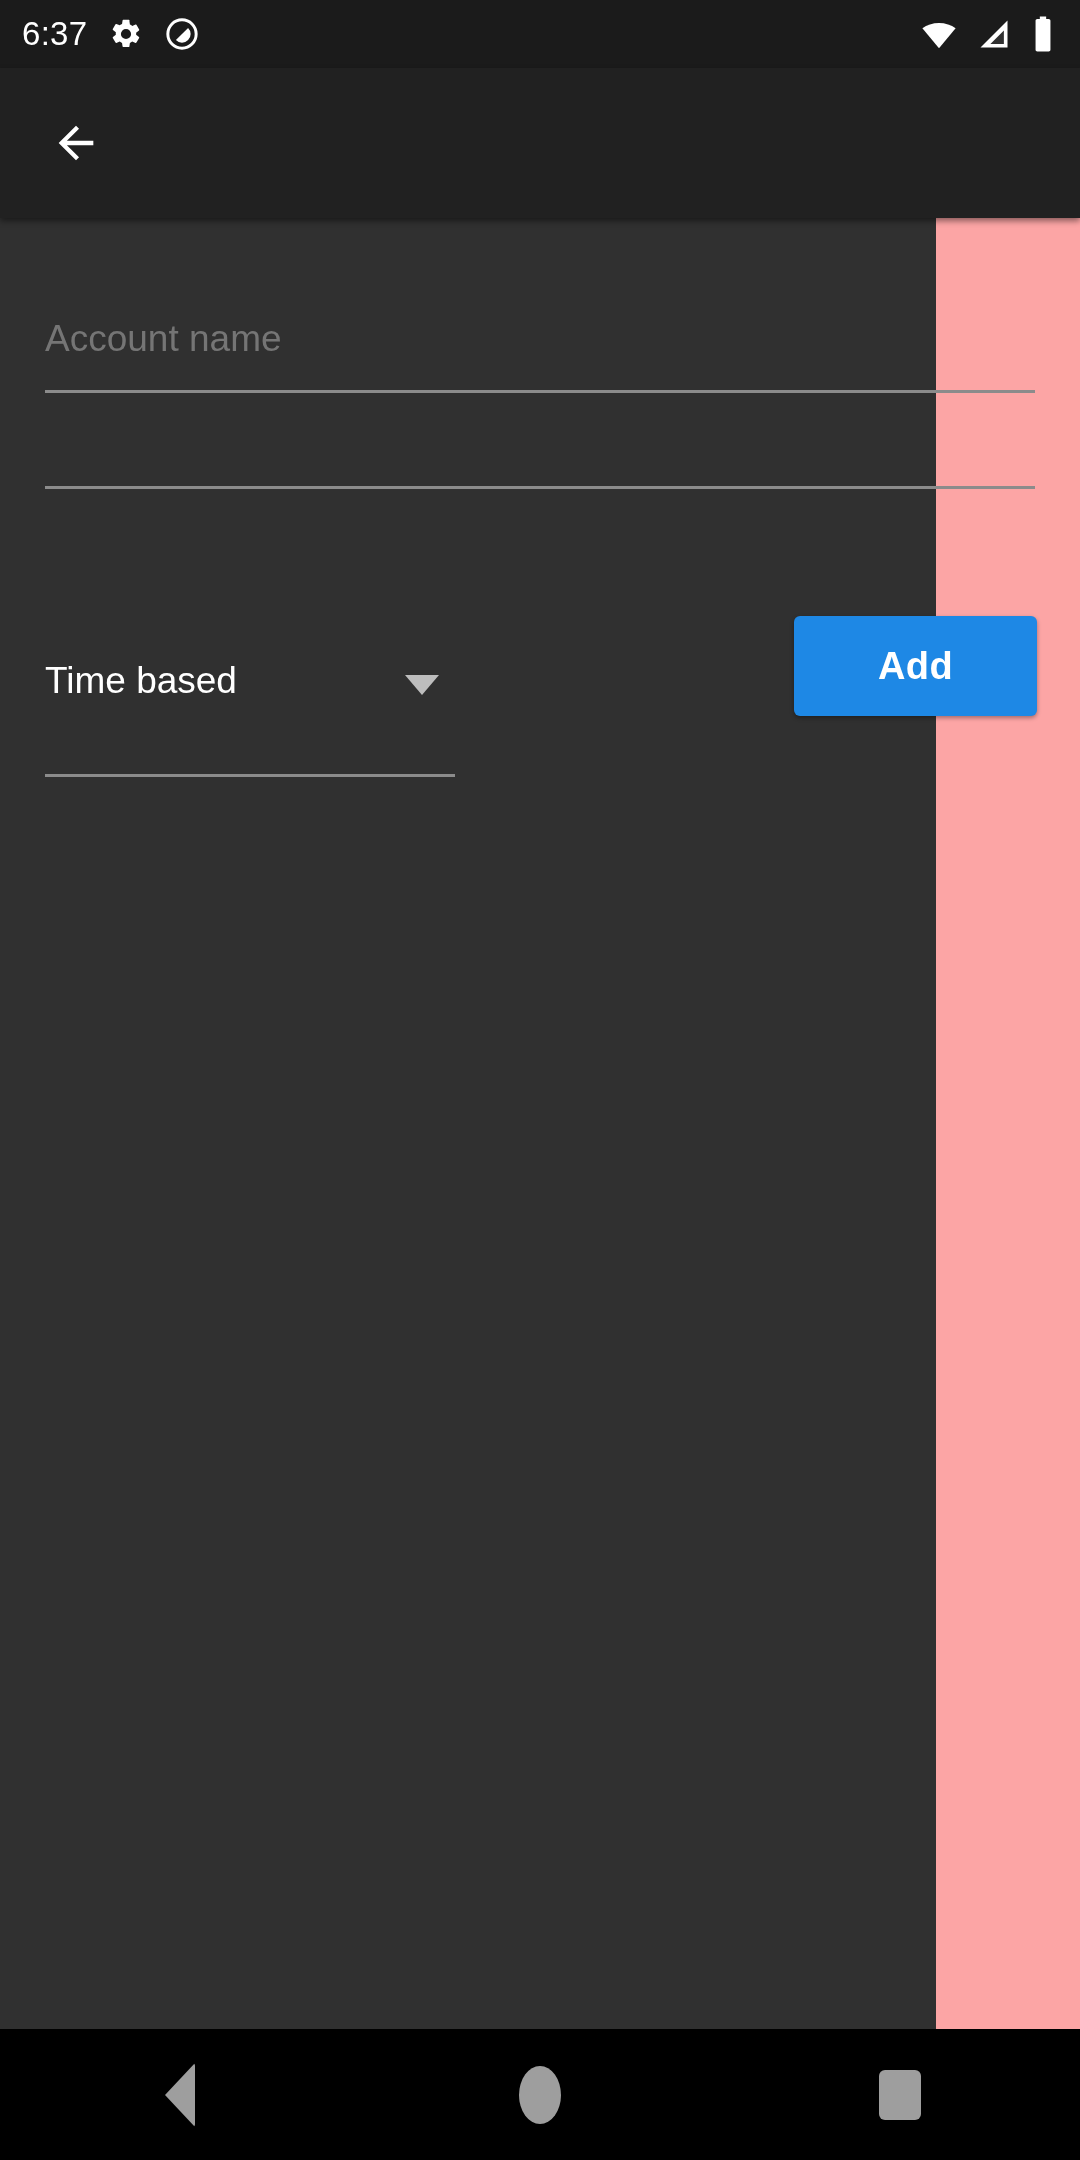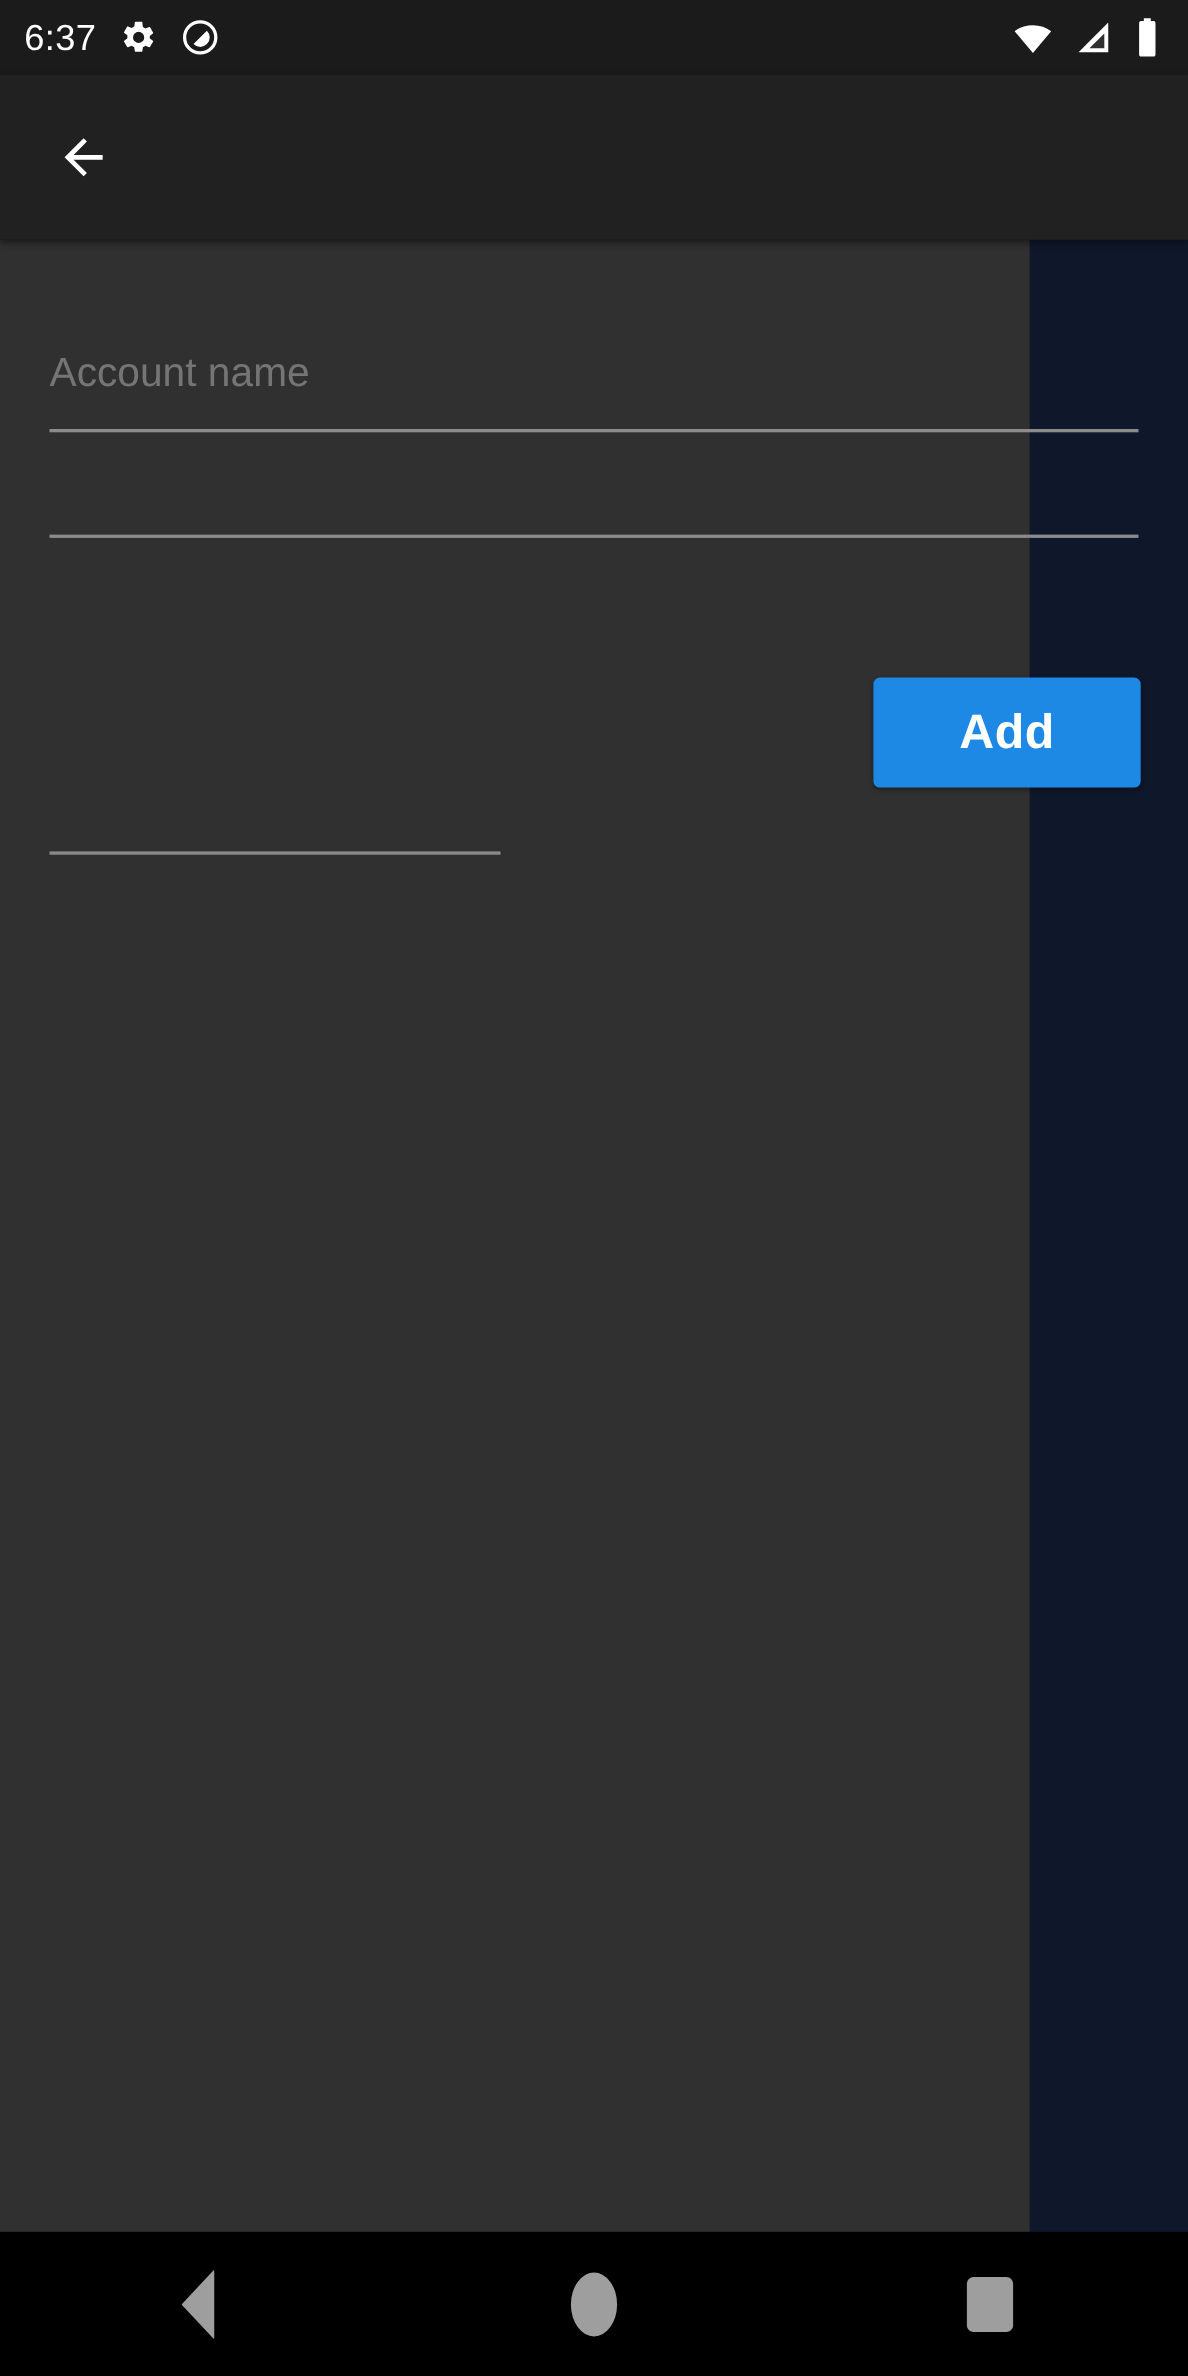--- a/index.html
+++ b/index.html
@@ -4,21 +4,21 @@
 <style>
   html, body {
     margin: 0;
     padding: 0;
     background: #000;
   }
   .phone {
     position: relative;
     width: 1080px;
     height: 2160px;
-    background: #0f172a;
+    background: #fca5a5;
     overflow: hidden;
     font-family: "Liberation Sans", sans-serif;
     -webkit-font-smoothing: antialiased;
   }
 
   
   .status-bar {
     position: absolute;
     left: 0; top: 0;
     width: 1080px;
@@ -169,21 +169,21 @@
   .add-button {
     position: absolute;
     left: 794px;
     top: 8px;
     width: 243px;
     height: 100px;
     background: #1e88e5;
     border: none;
     border-radius: 6px;
     color: #ffffff;
-    font-size: 44px;
+    font-size: 38px;
     font-weight: bold;
     font-family: "Liberation Sans", sans-serif;
     letter-spacing: 0.4px;
     cursor: pointer;
     box-shadow: 0 2px 4px rgba(0,0,0,0.35);
   }
 
   
   .nav-bar {
     position: absolute;
@@ -280,20 +280,24 @@
     </div>
     <div class="field" id="underline-account-name">
       <div class="underline" style="top:0;"></div>
     </div>
 
     <div class="field" id="underline-key">
       <div class="underline" style="top:0;"></div>
     </div>
 
     <div class="spinner-row">
+      <div class="spinner">
+        <span class="spinner-value">Time based</span>
+        <span class="spinner-caret"></span>
+      </div>
       <div id="underline-spinner"></div>
       <button class="add-button">Add</button>
     </div>
 
   </div>
 
   <div class="nav-bar">
     <div class="nav-btn">
       <span class="nav-back"></span>
     </div>

